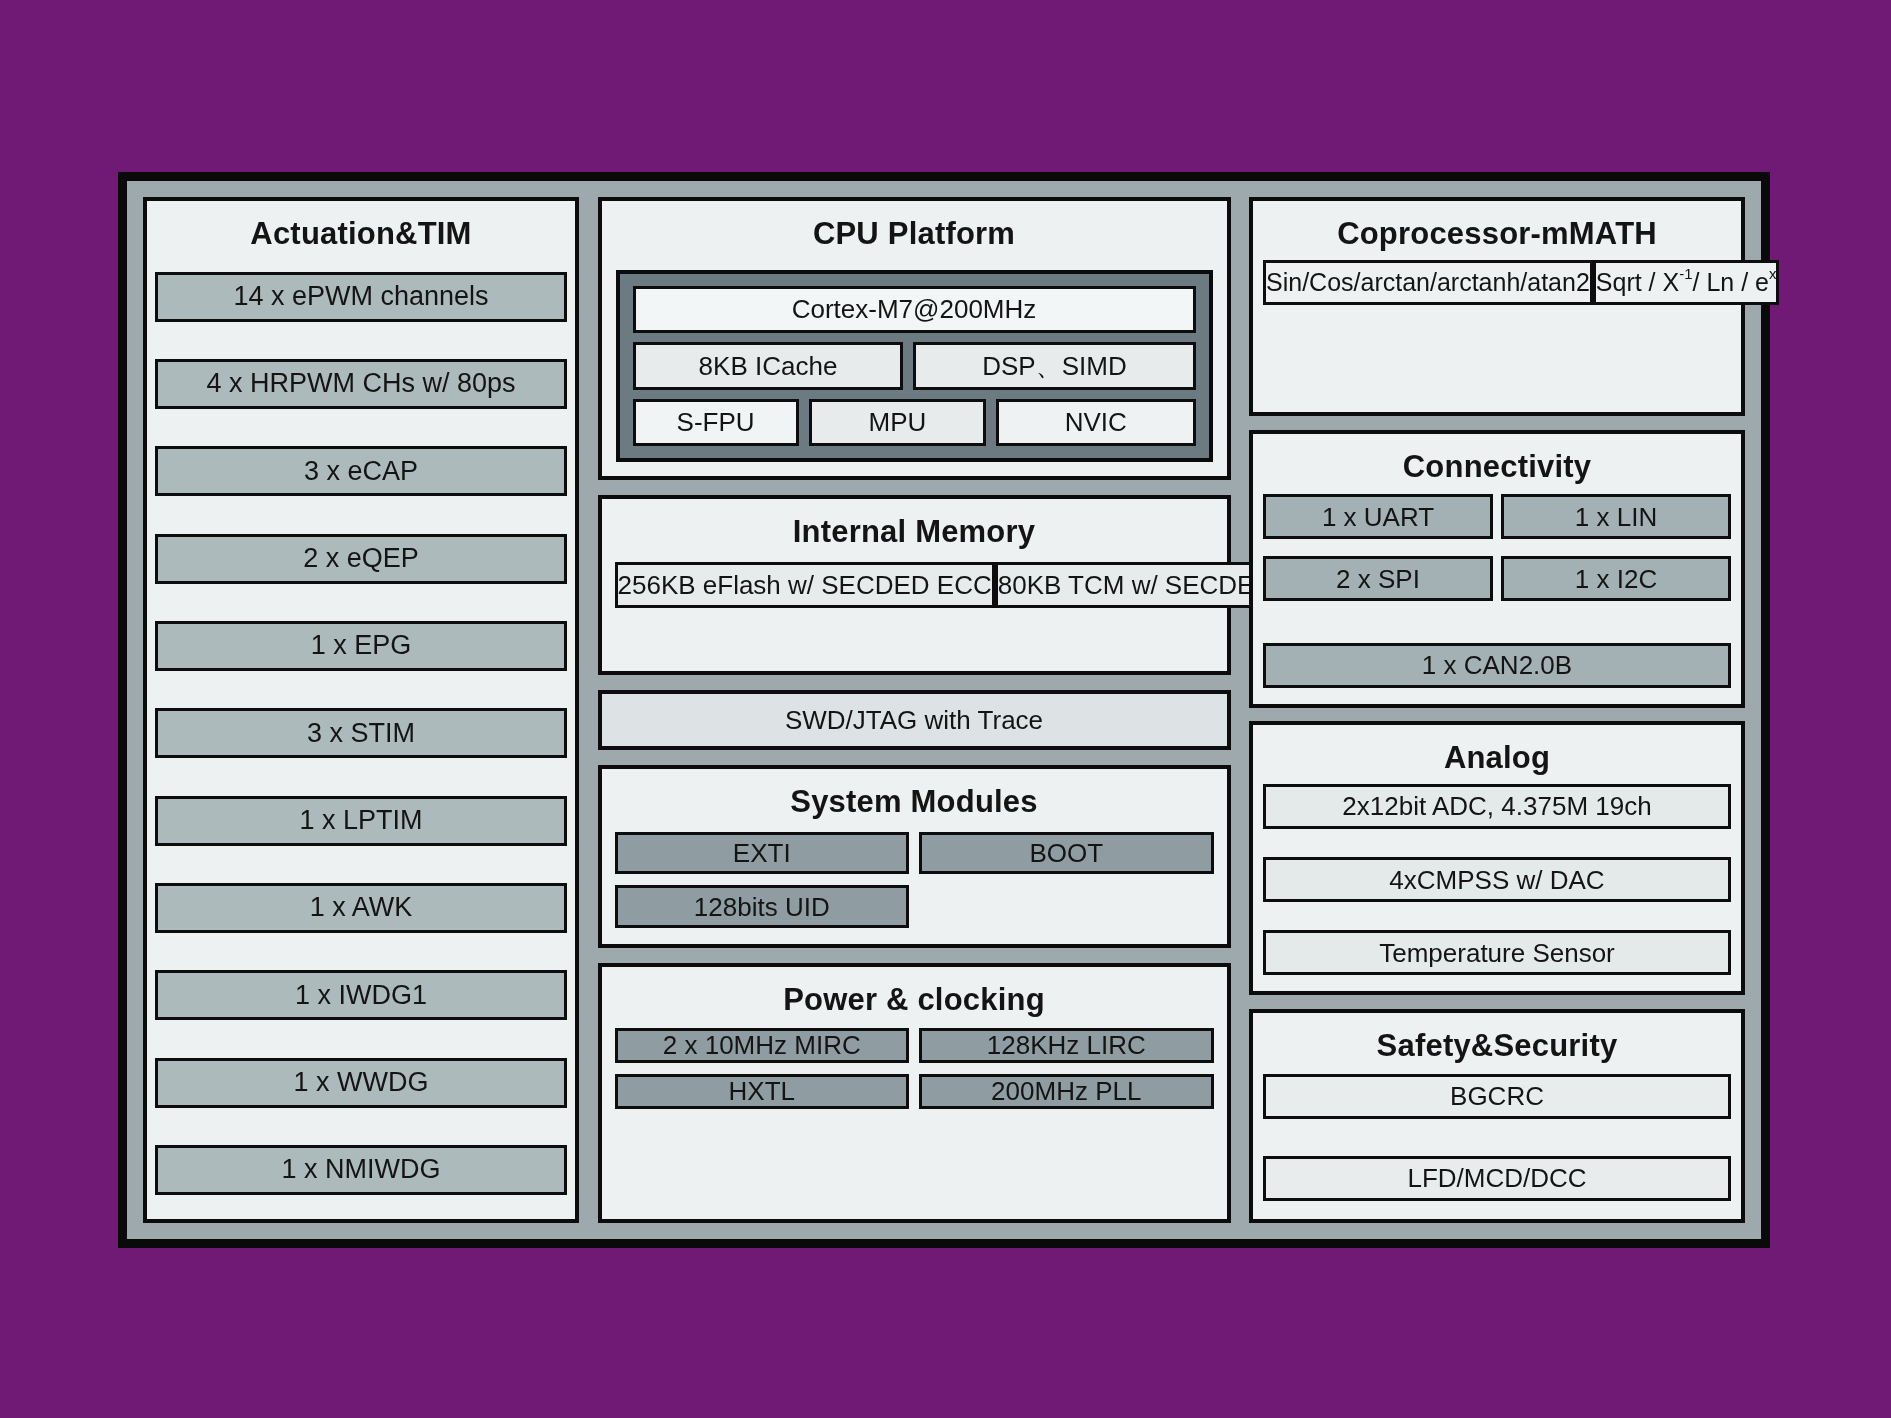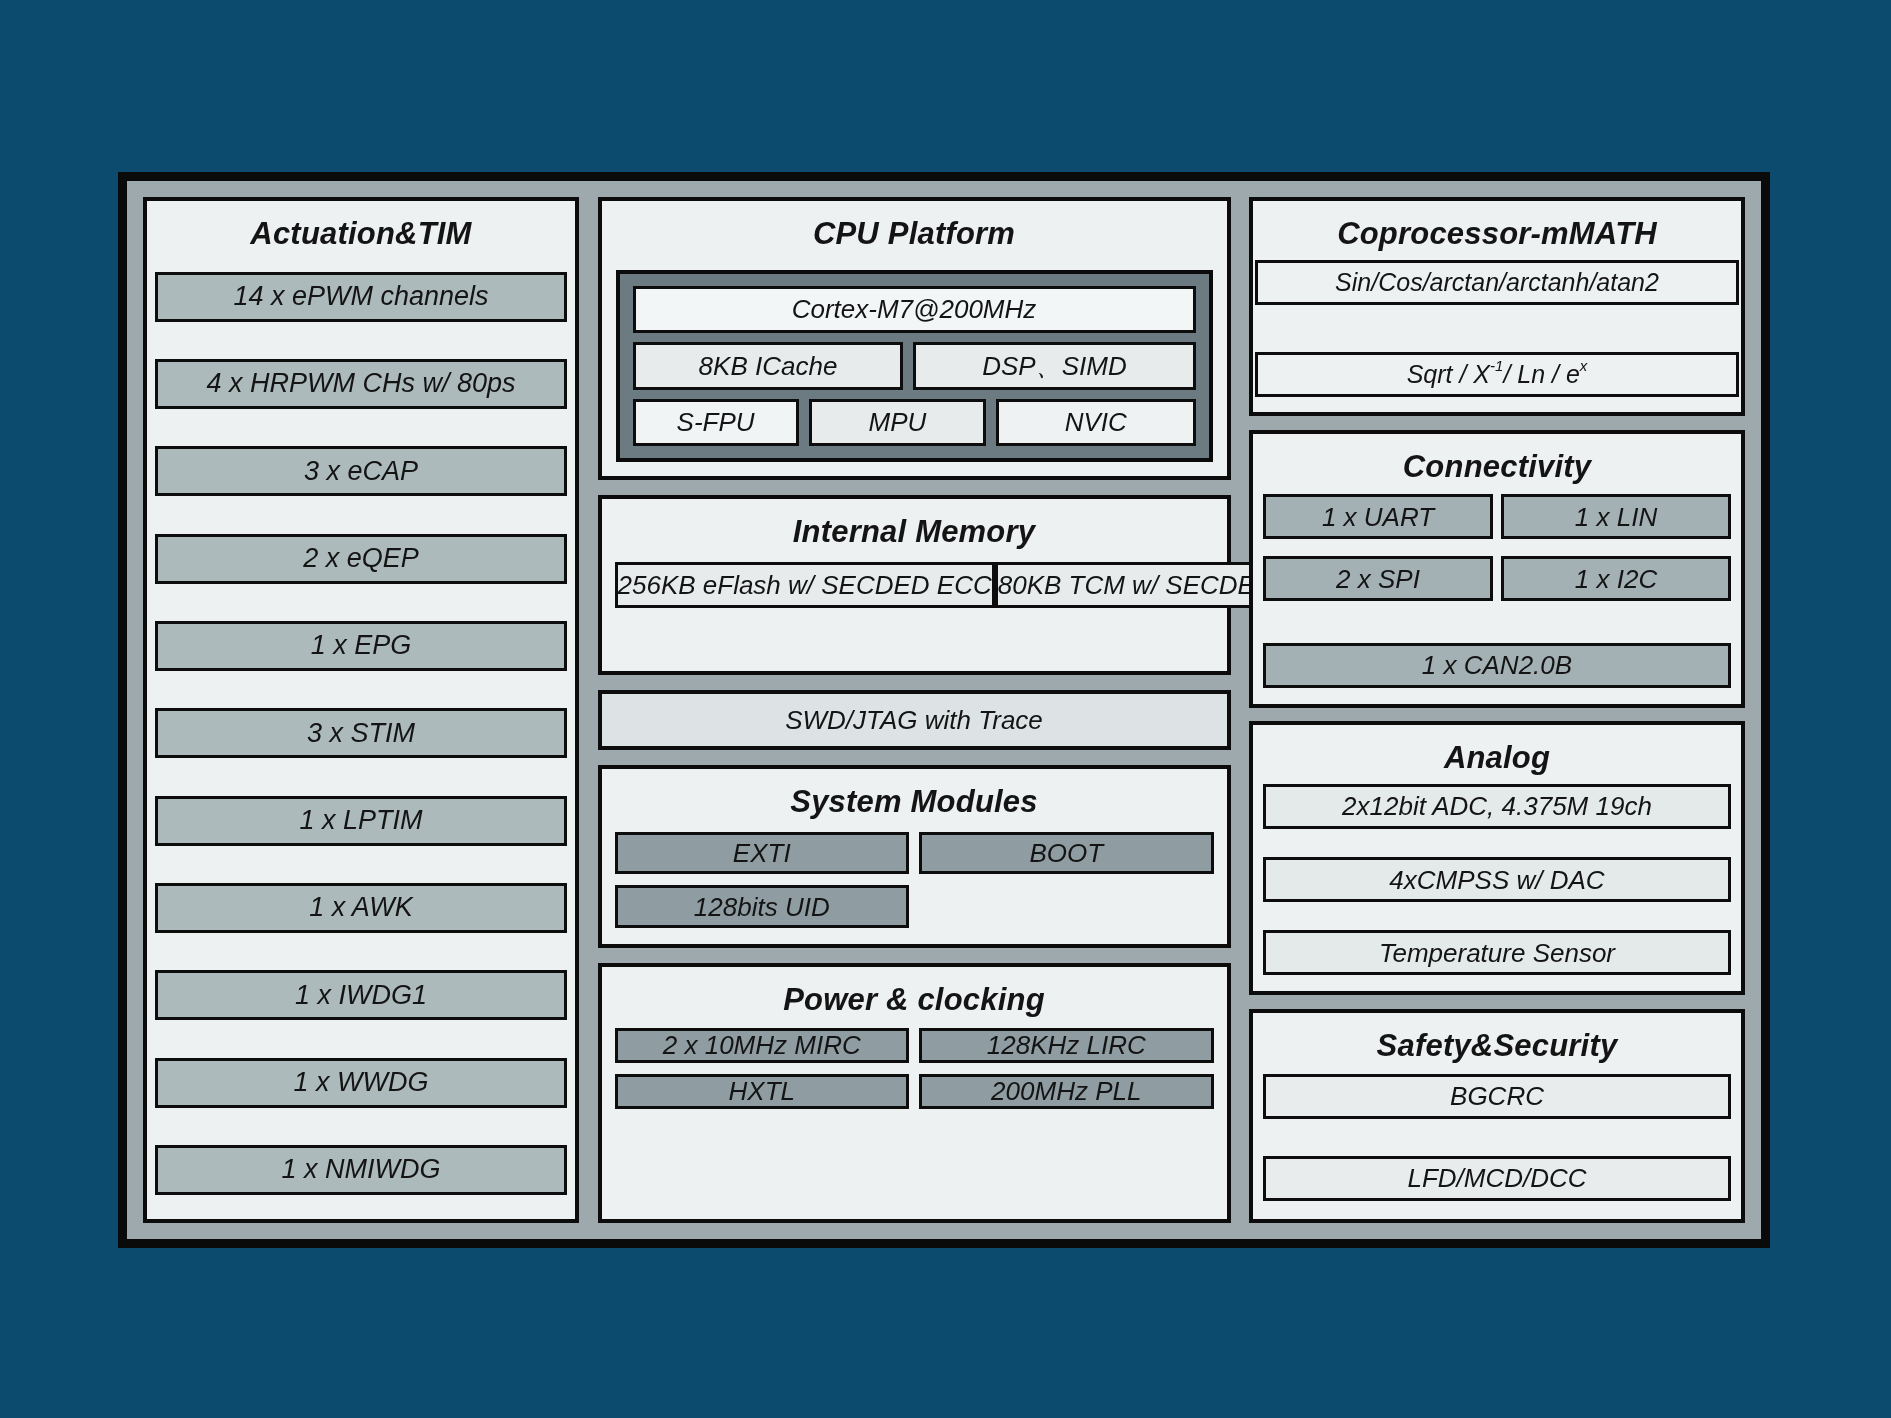--- a/index.html
+++ b/index.html
@@ -1,18 +1,18 @@
 <!DOCTYPE html>
 <html><head>
 <meta charset="utf-8">
 <style>
   html,body { margin:0; padding:0; background:#ffffff; }
   .page {
-    position:relative; width:1891px; height:1418px; background:#0c4a6e;
-    font-family:"Liberation Sans","DejaVu Sans",sans-serif; color:#141414;font-style:italic;
+    position:relative; width:1891px; height:1418px; background:#701a75;
+    font-family:"Liberation Sans","DejaVu Sans",sans-serif; color:#141414;
   }
   .chip {
     position:absolute; left:118px; top:172px; width:1652px; height:1076px;
     box-sizing:border-box; border:9px solid #0a0a0a; background:#9da9ad;
     padding:16px; display:flex; justify-content:space-between;
   }
   .col { display:flex; flex-direction:column; justify-content:space-between; box-sizing:border-box; }
   .col-left  { width:436px; }
   .col-mid   { width:633px; }
   .col-right { width:496px; }
@@ -63,21 +63,21 @@
   .system-body .box { background:#8f9da2; }
 
   .panel-power { height:260px; }
   .power-body { flex:1; display:flex; flex-direction:column; justify-content:space-between; padding:4px 13px 16px; }
   .power-bar { height:46px; background:#b9c5c7; }
   .power-grid { display:grid; grid-template-columns:1fr 1fr; column-gap:10px; row-gap:11px; }
   .power-grid .box { height:35px; background:#8f9da2; }
 
   
   .panel-coproc { height:219px; }
-  .coproc-body { flex:1; display:flex; flex-direction:column; justify-content:space-between; padding:2px 2px 15px; }
+  .coproc-body { flex:1; display:flex; flex-direction:row; justify-content:space-between; padding:2px 10px 15px; }
   .coproc-body .box { height:45px; background:#eef1f1; font-size:25px; }
   sup.exp { font-size:0.6em; position:relative; top:-0.55em; line-height:0; }
 
   .panel-conn { height:278px; }
   .conn-body { flex:1; display:flex; flex-direction:column; justify-content:space-between; padding:4px 10px 16px; }
   .conn-grid { display:grid; grid-template-columns:1fr 1fr; column-gap:8px; row-gap:17px; }
   .conn-body .box { height:45px; background:#a4b1b4; }
   .conn-can { height:46px; }
 
   .panel-analog { height:274px; }

